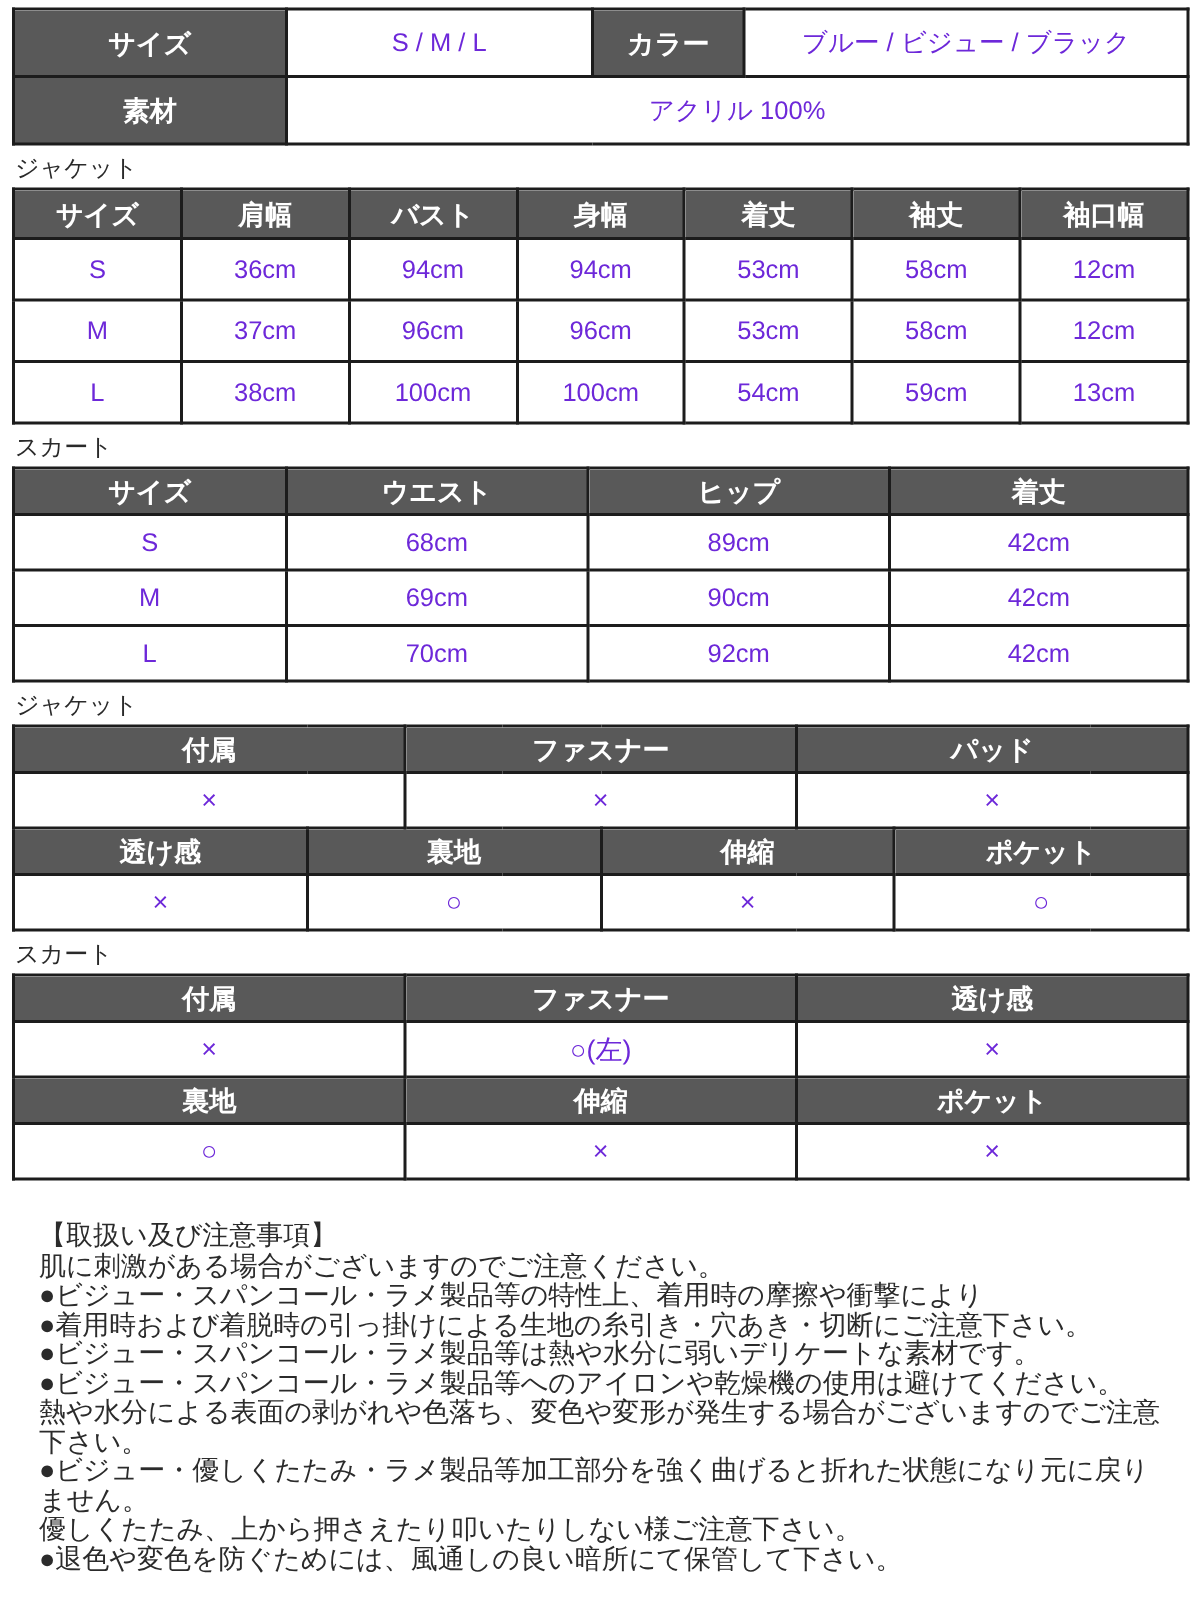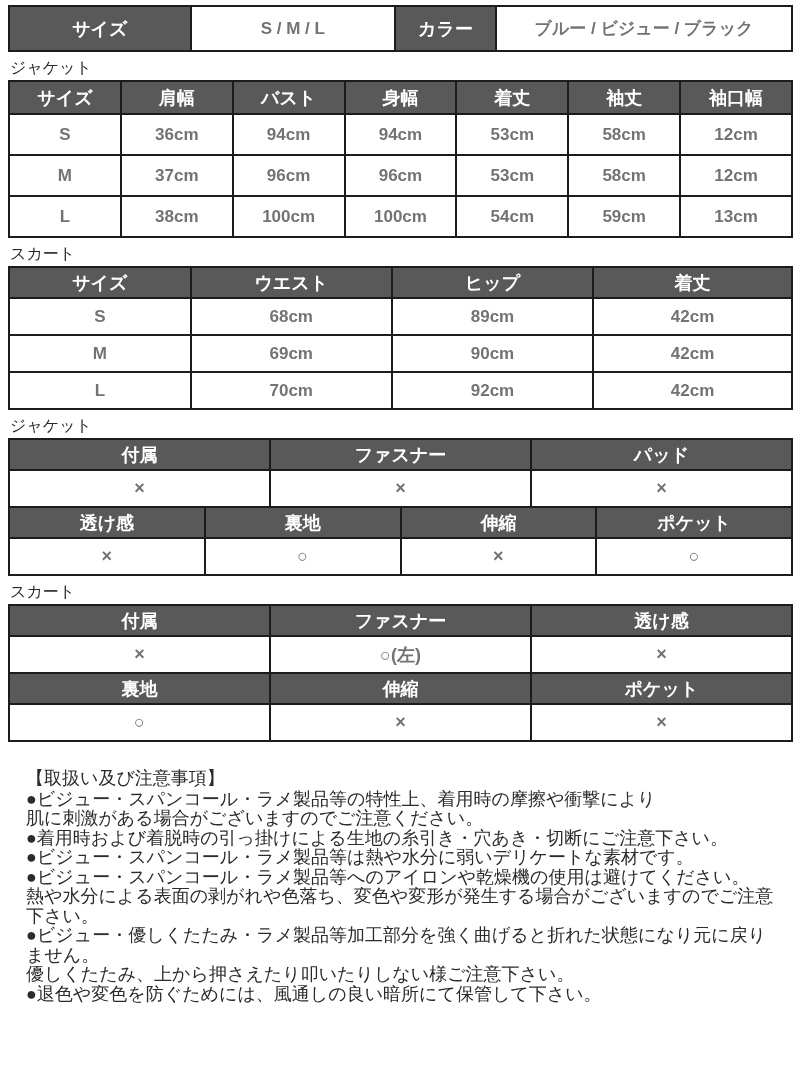--- a/index.html
+++ b/index.html
@@ -18,21 +18,21 @@
     overflow: hidden;
     white-space: nowrap;
     padding: 0 2px;
   }
   th {
     background: #595959;
     color: #ffffff;
     font-size: 18px;
     font-weight: bold;
   }
-  td { font-size: 17px; color: #737373; background: #ffffff; font-weight: bold; }
+  td { font-size: 17px; color: #6d28d9; background: #ffffff; }
 
   .summary th, .summary td { height: 43px; }
 
   .section-label {
     font-size: 16px;
     color: #2a2a2a;
     margin: 7px 0 3px 2px;
     line-height: 18px;
   }
 
@@ -64,20 +64,24 @@
         <col style="width:26.1%">
         <col style="width:12.9%">
         <col>
     </colgroup>
     <tbody>
         <tr>
       <th>サイズ</th>
       <td>S / M / L</td>
       <th>カラー</th>
       <td>ブルー / ビジュー / ブラック</td>
+    </tr>
+    <tr>
+      <th>素材</th>
+      <td colspan="3">アクリル 100%</td>
     </tr>
   </tbody>
     </table>
 
   <div class="section-label">ジャケット</div>
   <table class="size-jacket">
     <tbody>
         <tr>
       <th>サイズ</th>
       <th>肩幅</th>
@@ -208,22 +212,22 @@
     <tr>
       <td>○</td>
       <td>×</td>
       <td>×</td>
     </tr>
   </tbody>
     </table>
 
   <div class="notes">
     <div class="note-title">【取扱い及び注意事項】</div>
+    <div class="note-line">肌に刺激がある場合がございますのでご注意ください。</div>
     <div class="note-line">●ビジュー・スパンコール・ラメ製品等の特性上、着用時の摩擦や衝撃により</div>
-    <div class="note-line">肌に刺激がある場合がございますのでご注意ください。</div>
     <div class="note-line">●着用時および着脱時の引っ掛けによる生地の糸引き・穴あき・切断にご注意下さい。</div>
     <div class="note-line">●ビジュー・スパンコール・ラメ製品等は熱や水分に弱いデリケートな素材です。</div>
     <div class="note-line">●ビジュー・スパンコール・ラメ製品等へのアイロンや乾燥機の使用は避けてください。</div>
     <div class="note-line">熱や水分による表面の剥がれや色落ち、変色や変形が発生する場合がございますのでご注意下さい。</div>
     <div class="note-line">●ビジュー・優しくたたみ・ラメ製品等加工部分を強く曲げると折れた状態になり元に戻りません。</div>
     <div class="note-line">優しくたたみ、上から押さえたり叩いたりしない様ご注意下さい。</div>
     <div class="note-line">●退色や変色を防ぐためには、風通しの良い暗所にて保管して下さい。</div>
   </div>
 
 </div>

